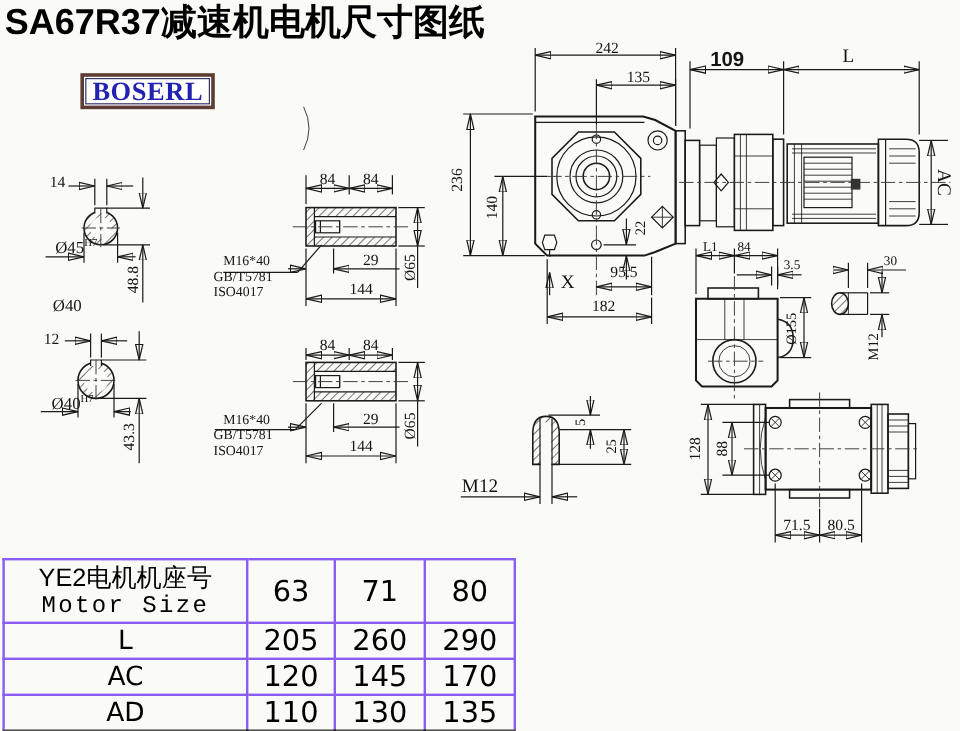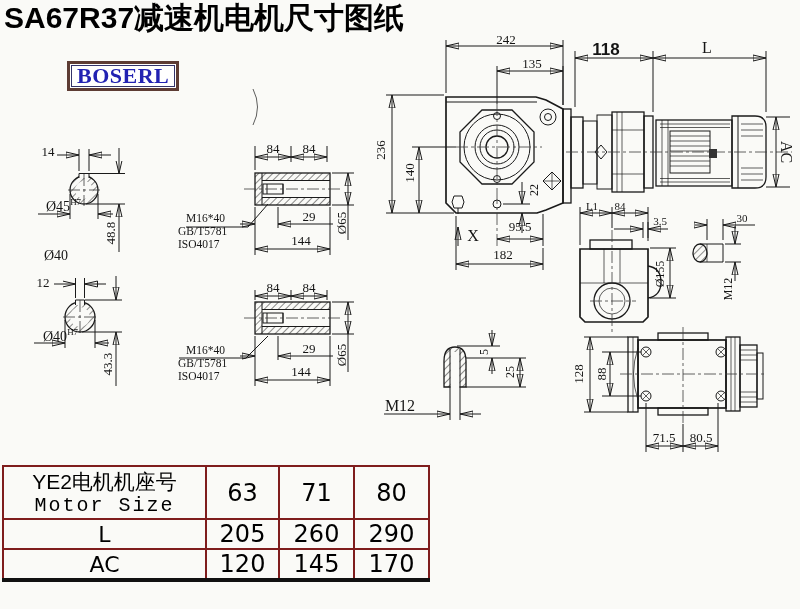--- a/index.html
+++ b/index.html
@@ -22,21 +22,21 @@
   .lbl.r{transform:translate(-50%,-50%) rotate(-90deg);}
   .lbl.rcw{transform:translate(-50%,-50%) rotate(90deg);}
   .lbl.b157{font-family:"Liberation Sans",sans-serif;font-weight:700;font-size:17px;}
   .lbl.tl{transform:none;font-size:14px;margin-left:38px;}
   sup{font-size:9px;}
   .note{position:absolute;font-family:"Liberation Serif",serif;font-size:11.5px;
         line-height:13px;color:#151515;white-space:nowrap;}
   .note .ind{display:block;padding-left:8px;}
   .dim-table{position:absolute;left:2px;top:465px;width:426px;border-collapse:collapse;
         table-layout:fixed;color:#000;border:2px solid #111;border-bottom:4px solid #111;}
-  .dim-table td{border:2px solid #7f1d1d;text-align:center;padding:0;vertical-align:middle;
+  .dim-table td{border:2px solid #8b5cf6;text-align:center;padding:0;vertical-align:middle;
         font-family:"DejaVu Sans",sans-serif;}
   .cn{font-size:21px;line-height:25px;font-family:"Liberation Sans",sans-serif;}
   .en{font-size:20px;letter-spacing:2px;font-family:"Liberation Mono",monospace;}
   .num{font-size:24px;} .rowlab{font-size:22px;}
 </style>
 </head>
 <body>
 
 <div class="stage">
 
@@ -375,21 +375,21 @@
     <span class="ind">M16*40</span>
     <span>GB/T5781</span><br>
     <span>ISO4017</span>
   </div>
   <span class="lbl" style="left:309px;top:349px">29</span>
   <span class="lbl" style="left:301px;top:372px">144</span>
   <span class="lbl r" style="left:342px;top:355px">Ø65</span>
 
   <span class="lbl" style="left:506px;top:40px">242</span>
   <span class="lbl" style="left:532px;top:64px">135</span>
-  <span class="lbl b157" style="left:606px;top:50px">118</span>
+  <span class="lbl b157" style="left:606px;top:50px">109</span>
   <span class="lbl lg" style="left:707px;top:48px">L</span>
   <span class="lbl rcw lg" style="left:786px;top:152px">AC</span>
   <span class="lbl r" style="left:381px;top:150px">236</span>
   <span class="lbl r" style="left:410px;top:173px">140</span>
   <span class="lbl r m" style="left:534px;top:190px">22</span>
   <span class="lbl lg" style="left:473px;top:236px">X</span>
   <span class="lbl" style="left:520px;top:227px">95.5</span>
   <span class="lbl" style="left:503px;top:255px">182</span>
 
   <span class="lbl s" style="left:592px;top:206px">L1</span>
@@ -430,16 +430,22 @@
       <td class="num">205</td>
       <td class="num">260</td>
       <td class="num">290</td>
     </tr>
     <tr style="height:29px">
       <td class="rowlab">AC</td>
       <td class="num">120</td>
       <td class="num">145</td>
       <td class="num">170</td>
     </tr>
+    <tr style="height:28px">
+      <td class="rowlab">AD</td>
+      <td class="num">110</td>
+      <td class="num">130</td>
+      <td class="num">135</td>
+    </tr>
   </tbody>
     </table>
 
 </div>
 
 </body></html>

